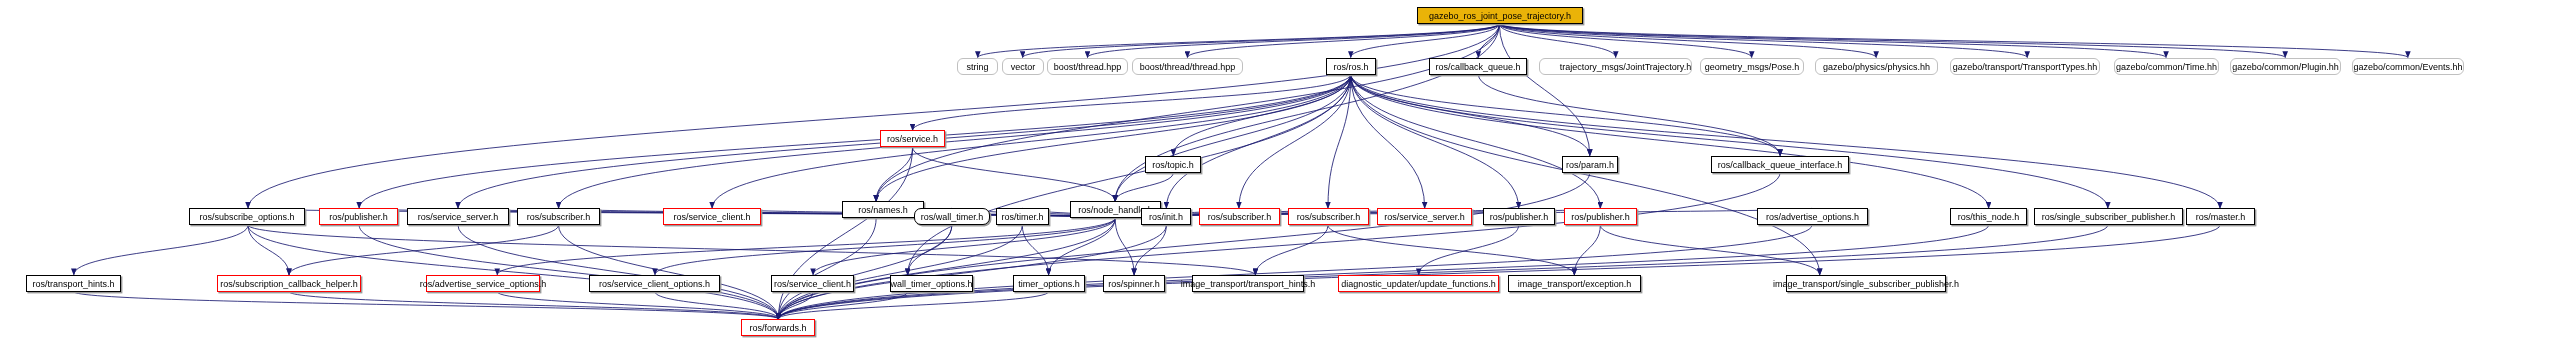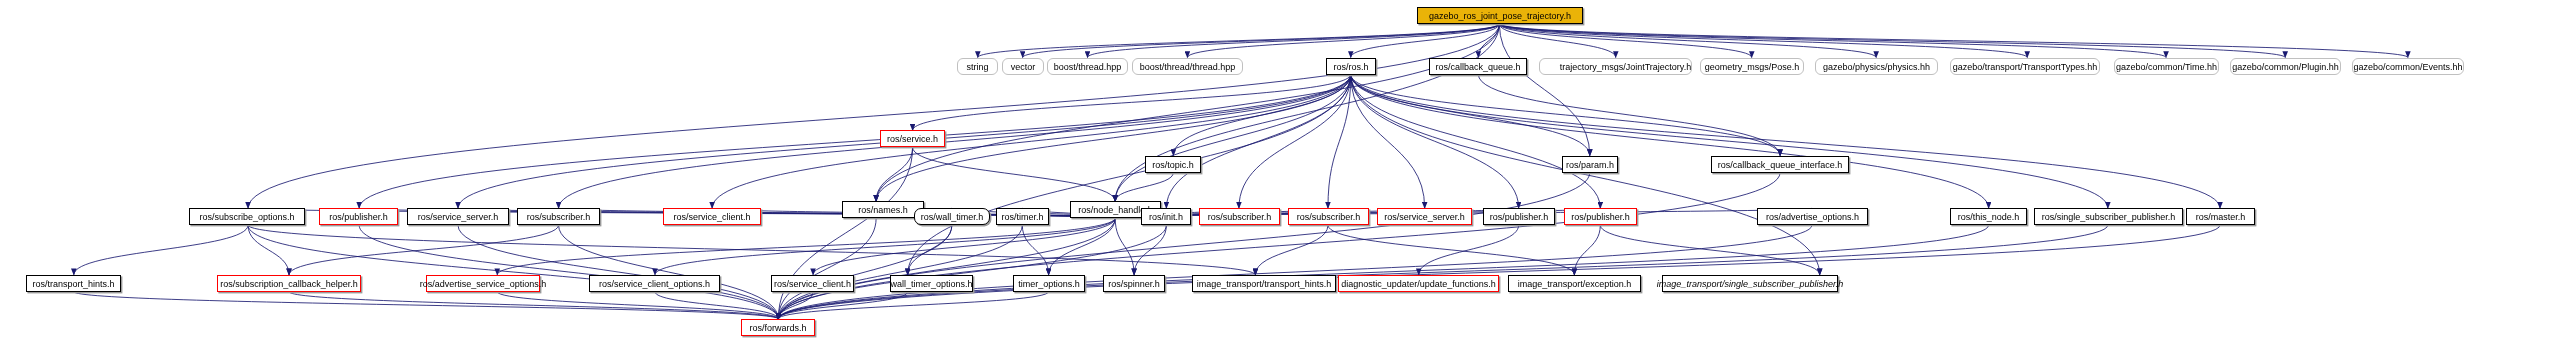--- a/index.html
+++ b/index.html
@@ -159,20 +159,20 @@
       <div class="node red" style="left: 1564px; top: 208px; width: 73px;">ros/publisher.h</div>
       <div class="node doc" style="left: 1757px; top: 208px; width: 111px;">ros/advertise_options.h</div>
       <div class="node doc" style="left: 26px; top: 275px; width: 95px;">ros/transport_hints.h</div>
       <div class="node red" style="left: 217px; top: 275px; width: 144px;">ros/subscription_callback_helper.h</div>
       <div class="node red" style="left: 426px; top: 275px; width: 114px;">ros/advertise_service_options.h</div>
       <div class="node doc" style="left: 589px; top: 275px; width: 131px;">ros/service_client_options.h</div>
       <div class="node doc" style="left: 771px; top: 275px; width: 83px;">ros/service_client.h</div>
       <div class="node doc" style="left: 866px; top: 275px; width: 83px; margin-left: 24px;">wall_timer_options.h</div>
       <div class="node doc" style="left: 1013px; top: 275px; width: 72px;">timer_options.h</div>
       <div class="node doc" style="left: 1103px; top: 275px; width: 62px;">ros/spinner.h</div>
-      <div class="node doc" style="left: 1192px; top: 275px; width: 144px;">image_transport/transport_hints.h</div>
+      <div class="node doc" style="left: 1192px; top: 275px; width: 112px;">image_transport/transport_hints.h</div>
       <div class="node red" style="left: 1338px; top: 275px; width: 161px;">diagnostic_updater/update_functions.h</div>
       <div class="node doc" style="left: 1508px; top: 275px; width: 133px;">image_transport/exception.h</div>
-      <div class="node doc" style="left: 1662px; top: 275px; width: 176px; font-style: italic;">image_transport/single_subscriber_publisher.h</div>
+      <div class="node doc" style="left: 1786px; top: 275px; width: 160px;">image_transport/single_subscriber_publisher.h</div>
       <div class="node red" style="left: 741px; top: 319px; width: 74px;">ros/forwards.h</div>
     </div>
 </div>
 
 
 </body></html>

